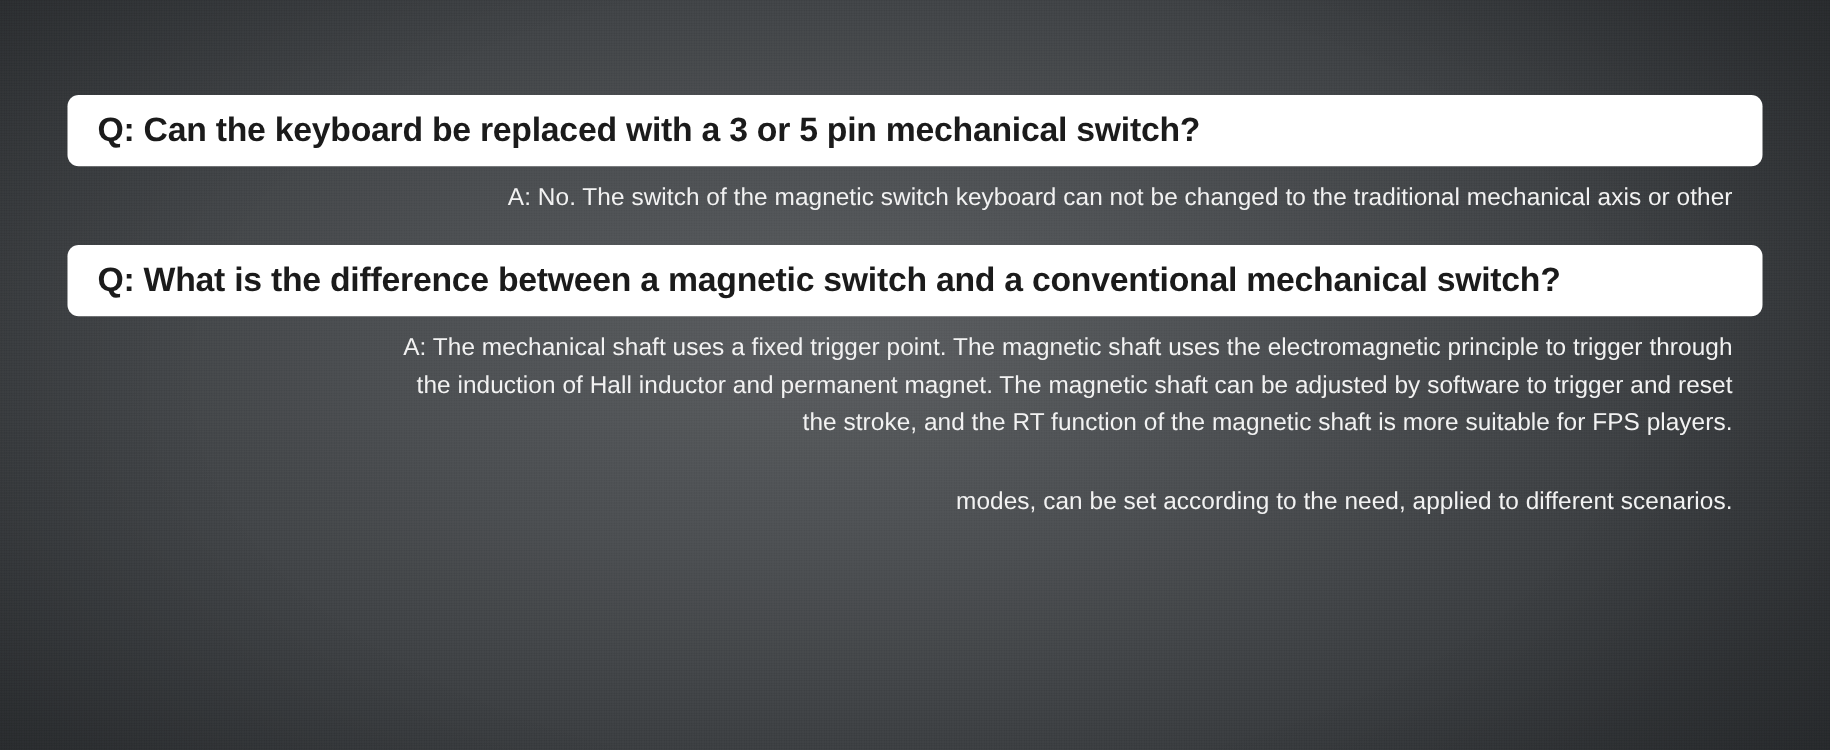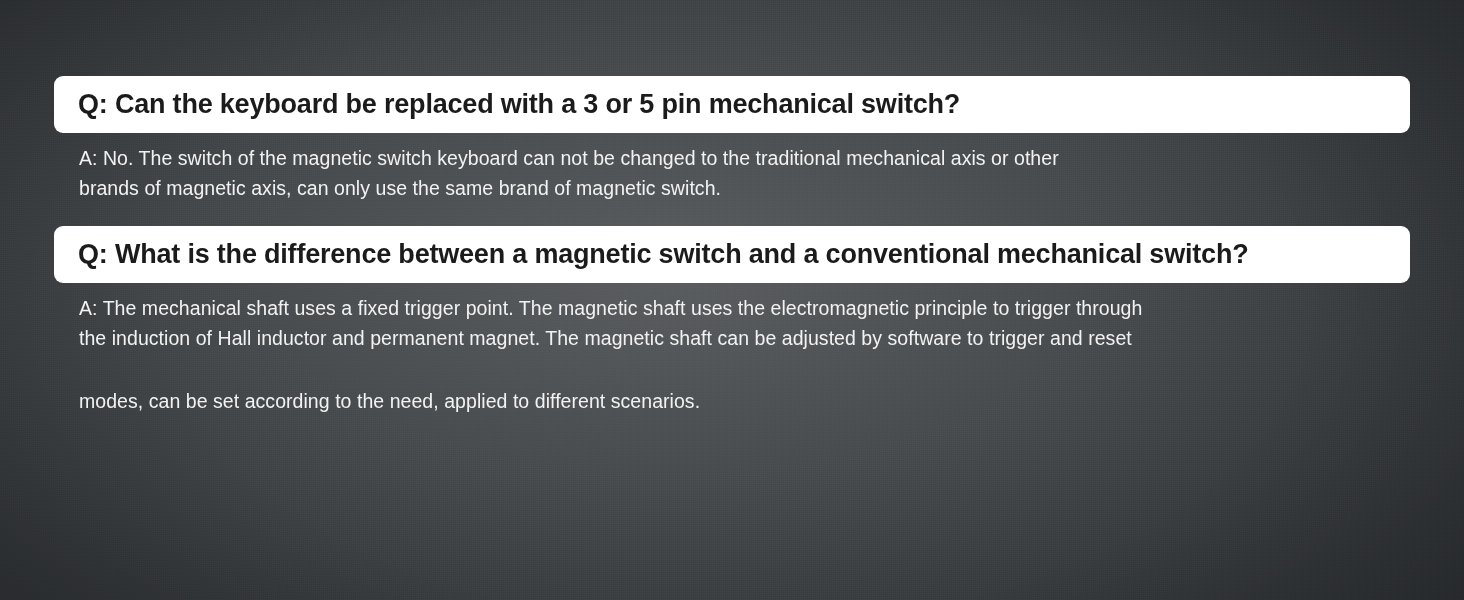--- a/index.html
+++ b/index.html
@@ -53,20 +53,21 @@
   .answer {
     padding: 11px 24px 7px 25px;
     font-size: 19.5px;
     line-height: 1.53;
     color: #f2f2f2;
     font-weight: 400;
     letter-spacing: 0.05px;
   }
   .answer .line {
     display: block;
+    text-align: right;
   }
   .spacer-top {
     height: 76px;
   }
   .gap {
     height: 13px;
   }
 </style>
 </head>
 <body>
@@ -75,31 +76,31 @@
 <div class="vignette"></div>
 
 <div class="spacer-top"></div>
 
 <div class="faq-wrap">
 
   <div class="faq-item">
     <div class="q-bar">Q: Can the keyboard be replaced with a 3 or 5 pin mechanical switch?</div>
     <div class="answer">
       <span class="line">A: No. The switch of the magnetic switch keyboard can not be changed to the traditional mechanical axis or other</span>
-      <span class="line">brands of magnetic axis, can only use the same brand of magnetic switch.</span>
     </div>
   </div>
 
   <div class="gap"></div>
 
   <div class="faq-item">
     <div class="q-bar">Q: What is the difference between a magnetic switch and a conventional mechanical switch?</div>
     <div class="answer">
       <span class="line">A: The mechanical shaft uses a fixed trigger point. The magnetic shaft uses the electromagnetic principle to trigger through</span>
       <span class="line">the induction of Hall inductor and permanent magnet. The magnetic shaft can be adjusted by software to trigger and reset</span>
+      <span class="line">the stroke, and the RT function of the magnetic shaft is more suitable for FPS players.</span>
     </div>
   </div>
 
   <div class="gap"></div>
 
   <div class="faq-item">
     <div class="answer">
       <span class="line">modes, can be set according to the need, applied to different scenarios.</span>
     </div>
   </div>

